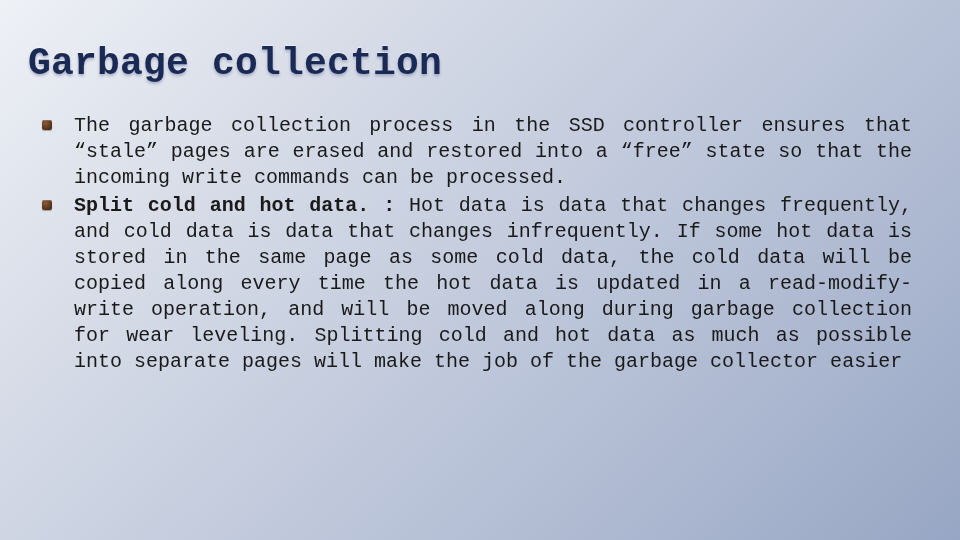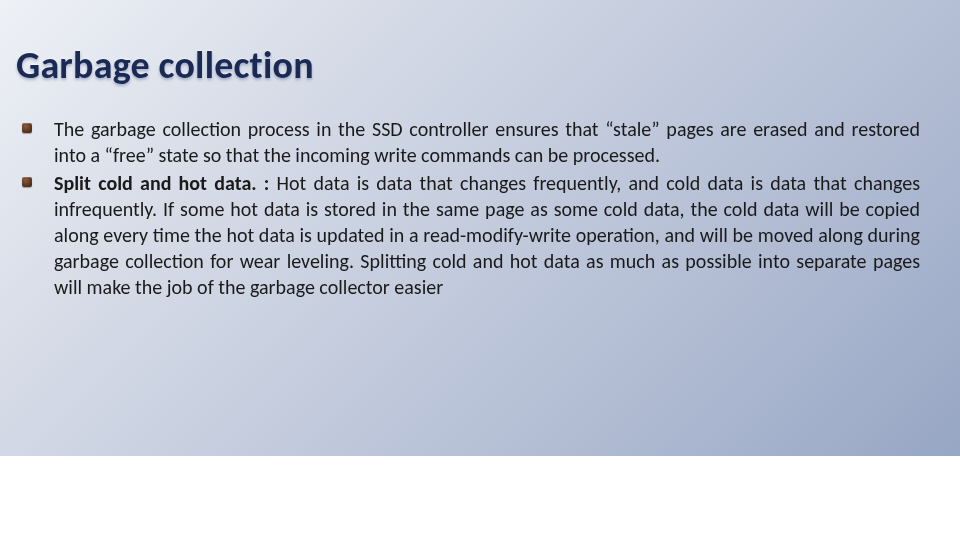--- a/index.html
+++ b/index.html
@@ -5,42 +5,43 @@
   html, body {
     margin: 0;
     padding: 0;
     width: 960px;
     height: 540px;
     overflow: hidden;
     font-family: Calibri, "Segoe UI", Arial, sans-serif;
   }
   .slide {
     width: 960px;
-    height: 456px;
+    height: 540px;
     background: linear-gradient(135deg,
       #eef1f6 0%,
       #d8dde8 25%,
       #bfc8db 55%,
       #aab6cf 80%,
       #97a6c4 100%);
     box-sizing: border-box;
-    padding: 42px 40px 40px 16px;
+    padding: 42px 40px 40px 28px;
+    font-family: Liberation Mono, monospace;
   }
   .title {
     font-size: 38px;
     font-weight: 700;
     color: #1b2a55;
     text-shadow: 0 2px 3px rgba(80,95,140,0.4),
                  0 -1px 1px rgba(255,255,255,0.5);
     margin: 0 0 28px 0;
     letter-spacing: 0.2px;
   }
   ul.bullets {
     list-style: none;
-    margin: 0;
+    margin: 8px;
     padding: 0;
   }
   ul.bullets > li {
     position: relative;
     padding-left: 38px;
     font-size: 20px;
     line-height: 1.3;
     color: #1a1a1a;
     margin-bottom: 2px;
     text-align: justify;

